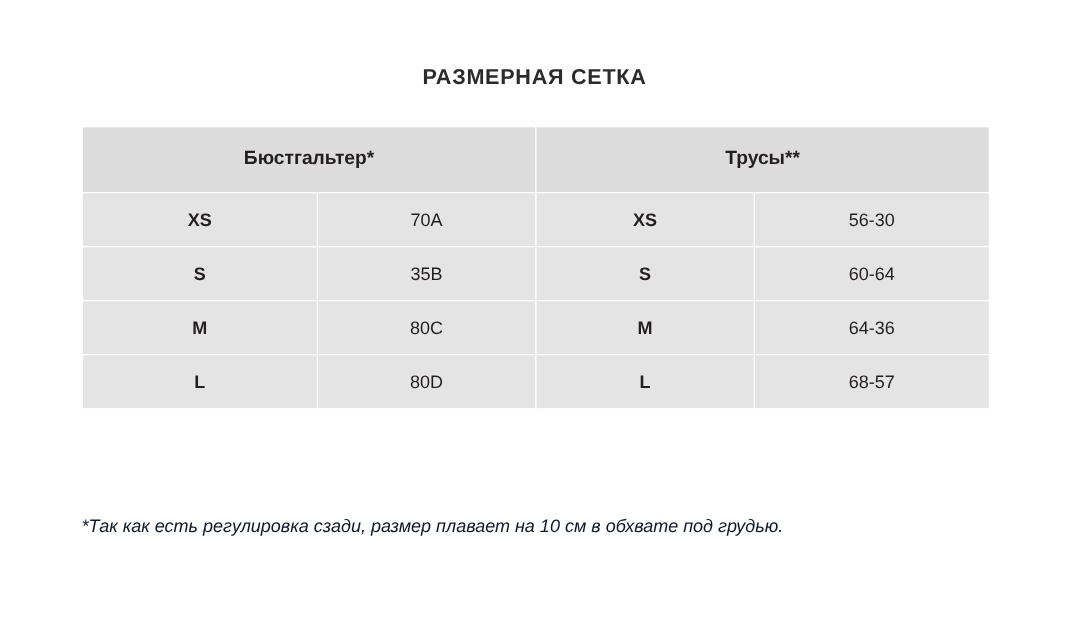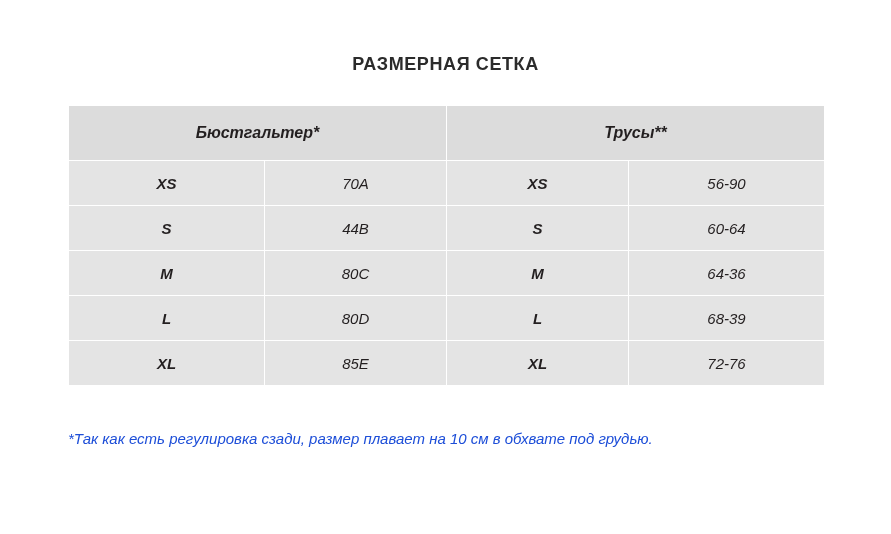--- a/index.html
+++ b/index.html
@@ -40,21 +40,20 @@
     table-layout: fixed;
   }
   table.size-grid td {
     border: 1px solid #ffffff;
     background: #e4e4e4;
     height: 42px;
     text-align: center;
     vertical-align: middle;
     font-size: 15px;
     color: #231f20;
-    font-style: italic;
   }
   table.size-grid tr.head td {
     height: 52px;
     font-size: 16px;
     font-weight: bold;
     background: #dcdcdc;
   }
   td.size-label {
     font-weight: bold;
     font-size: 15px;
@@ -69,21 +68,21 @@
   col.c4 { width: 196px; }
   .notes {
     position: absolute;
     left: 68px;
     top: 428px;
     width: 790px;
   }
   .notes .note {
     font-style: italic;
     font-size: 15px;
-    color: #1d4ed8;
+    color: #0f172a;
     line-height: 21px;
     margin-bottom: 12px;
     white-space: nowrap;
   }
 </style>
 </head>
 <body>
 
 <div class="page">
 
@@ -99,50 +98,44 @@
     <tbody>
       <tr class="head">
         <td colspan="2">Бюстгальтер*</td>
         <td colspan="2">Трусы**</td>
       </tr>
 
       <tr>
         <td class="size-label">XS</td>
         <td class="size-value">70A</td>
         <td class="size-label">XS</td>
-        <td class="size-value">56-90</td>
+        <td class="size-value">56-30</td>
       </tr>
 
       <tr>
         <td class="size-label">S</td>
-        <td class="size-value">44B</td>
+        <td class="size-value">35B</td>
         <td class="size-label">S</td>
         <td class="size-value">60-64</td>
       </tr>
 
       <tr>
         <td class="size-label">M</td>
         <td class="size-value">80C</td>
         <td class="size-label">M</td>
         <td class="size-value">64-36</td>
       </tr>
 
       <tr>
         <td class="size-label">L</td>
         <td class="size-value">80D</td>
         <td class="size-label">L</td>
-        <td class="size-value">68-39</td>
+        <td class="size-value">68-57</td>
       </tr>
 
-      <tr>
-        <td class="size-label">XL</td>
-        <td class="size-value">85E</td>
-        <td class="size-label">XL</td>
-        <td class="size-value">72-76</td>
-      </tr>
 
     </tbody>
   </table>
 
   <div class="notes">
     <div class="note">*Так как есть регулировка сзади, размер плавает на 10 см в обхвате под грудью.</div>
   </div>
 
 </div>
 

